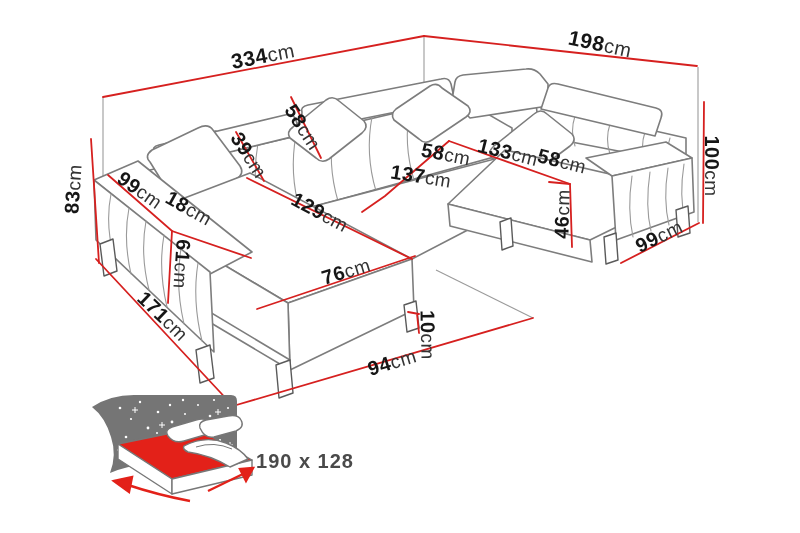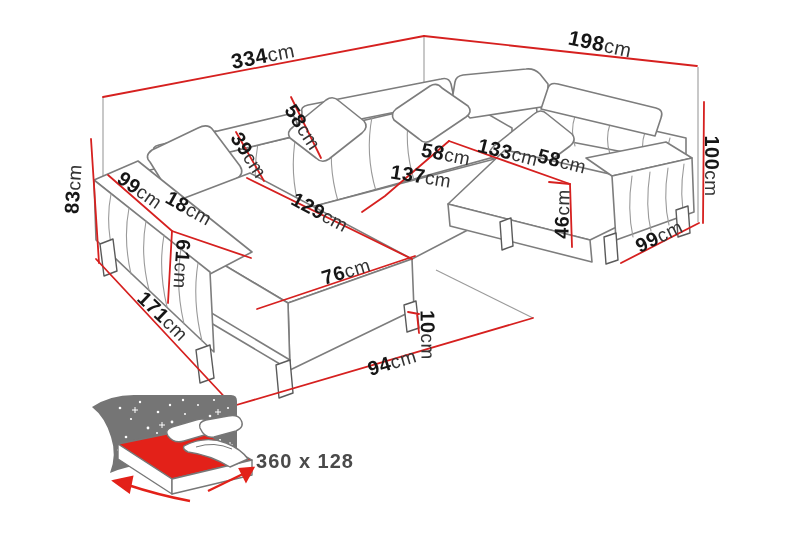--- a/index.html
+++ b/index.html
@@ -191,14 +191,14 @@
   <div class="dim" style="left:421px;top:176px;--r:9deg"><span class="v">137</span><span class="u">cm</span></div>
   <div class="dim" style="left:508px;top:152px;--r:14deg"><span class="v">133</span><span class="u">cm</span></div>
   <div class="dim" style="left:562px;top:161px;--r:14deg"><span class="v">58</span><span class="u">cm</span></div>
   <div class="dim" style="left:562px;top:214px;--r:-88deg"><span class="v">46</span><span class="u">cm</span></div>
   <div class="dim" style="left:712px;top:166px;--r:90deg"><span class="v">100</span><span class="u">cm</span></div>
   <div class="dim" style="left:659px;top:236px;--r:-26deg"><span class="v">99</span><span class="u">cm</span></div>
   <div class="dim" style="left:428px;top:335px;--r:89deg"><span class="v">10</span><span class="u">cm</span></div>
   <div class="dim" style="left:163px;top:316px;--r:44deg"><span class="v">171</span><span class="u">cm</span></div>
   <div class="dim" style="left:392px;top:362px;--r:-17deg"><span class="v">94</span><span class="u">cm</span></div>
 
-  <div class="bedsize" style="left:305px;top:461px">360 x 128</div>
+  <div class="bedsize" style="left:305px;top:461px">190 x 128</div>
 </div>
 
 </body></html>

